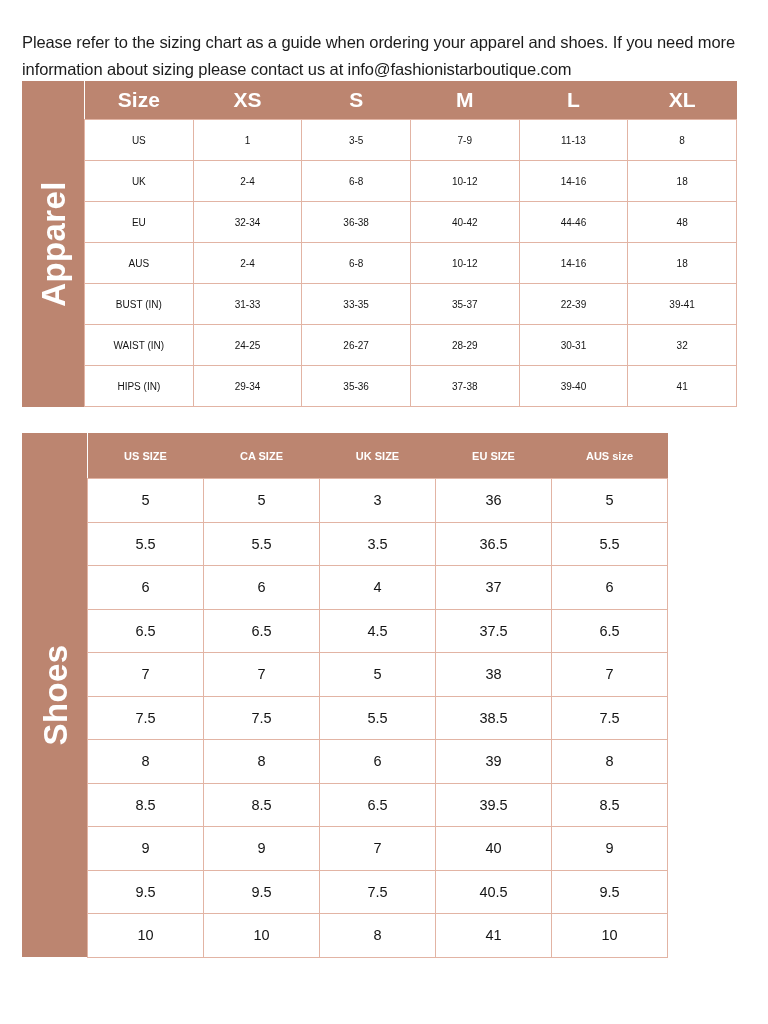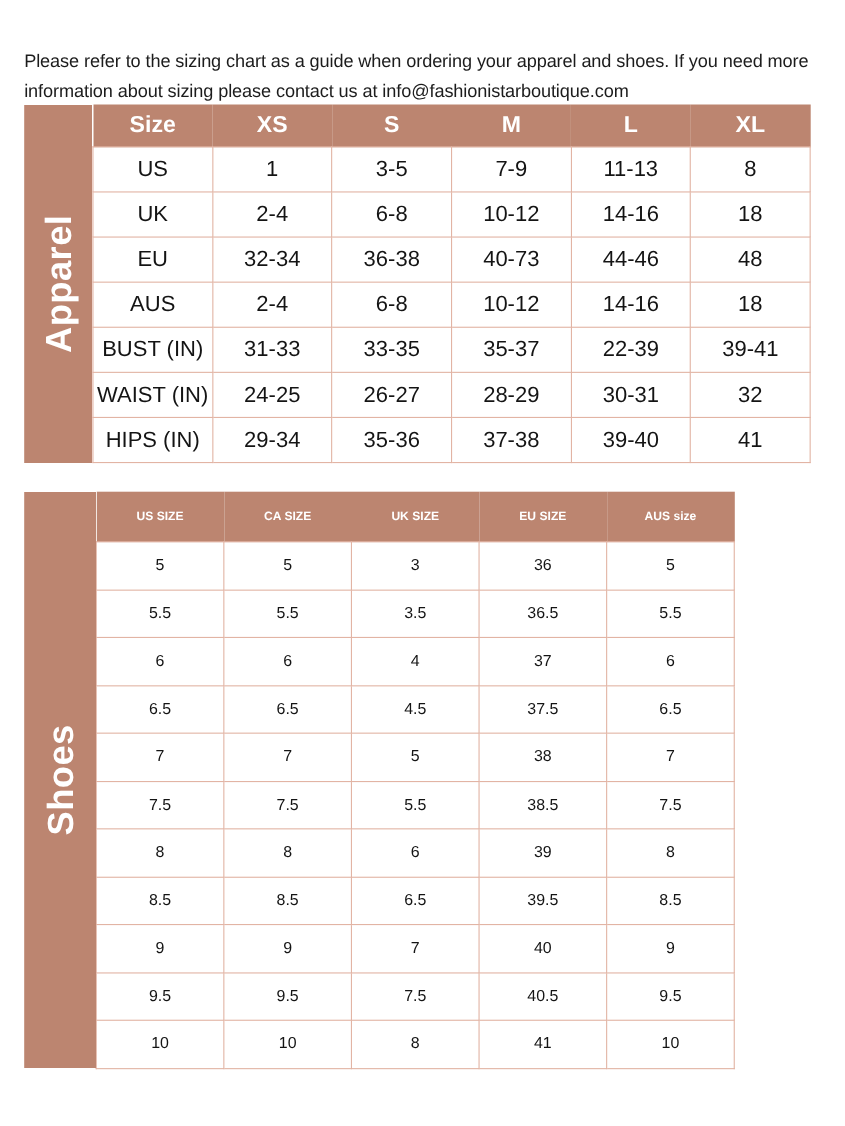--- a/index.html
+++ b/index.html
@@ -13,21 +13,20 @@
     font-family: "Liberation Sans", sans-serif;
     color: #1a1a1a;
     overflow: hidden;
   }
 
   .page {
     position: relative;
     width: 768px;
     height: 764px;
     box-sizing: border-box;
-    margin-top: 14px;
   }
 
   
   .intro {
     position: absolute;
     left: 22px;
     top: 12px;
     width: 716px;
     font-size: 16.5px;
     line-height: 27px;
@@ -89,21 +88,21 @@
     top: 81px;
     width: 715px;
   }
   #apparel-table .rail { width: 62px; }
   #apparel-table .hdr {
     height: 38px;
     font-size: 21px;
   }
   #apparel-table .cell {
     height: 40px;
-    font-size: 20px;
+    font-size: 10px;
   }
   #apparel-table .rail-label { font-size: 33px; letter-spacing: 0.4px; }
 
   
   #shoes-table {
     left: 22px;
     top: 433px;
     width: 646px;
   }
   #shoes-table .rail { width: 65px; }
@@ -150,21 +149,21 @@
           <td class="cell">2-4</td>
           <td class="cell">6-8</td>
           <td class="cell">10-12</td>
           <td class="cell">14-16</td>
           <td class="cell">18</td>
         </tr>
         <tr>
           <td class="cell">EU</td>
           <td class="cell">32-34</td>
           <td class="cell">36-38</td>
-          <td class="cell">40-73</td>
+          <td class="cell">40-42</td>
           <td class="cell">44-46</td>
           <td class="cell">48</td>
         </tr>
         <tr>
           <td class="cell">AUS</td>
           <td class="cell">2-4</td>
           <td class="cell">6-8</td>
           <td class="cell">10-12</td>
           <td class="cell">14-16</td>
           <td class="cell">18</td>

